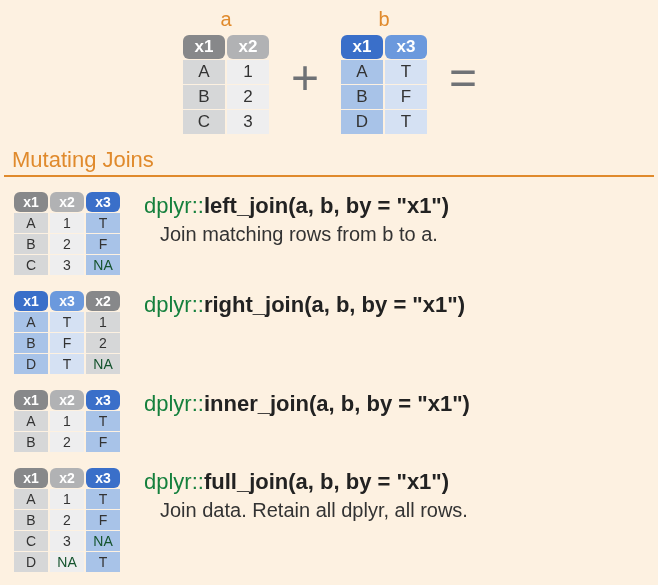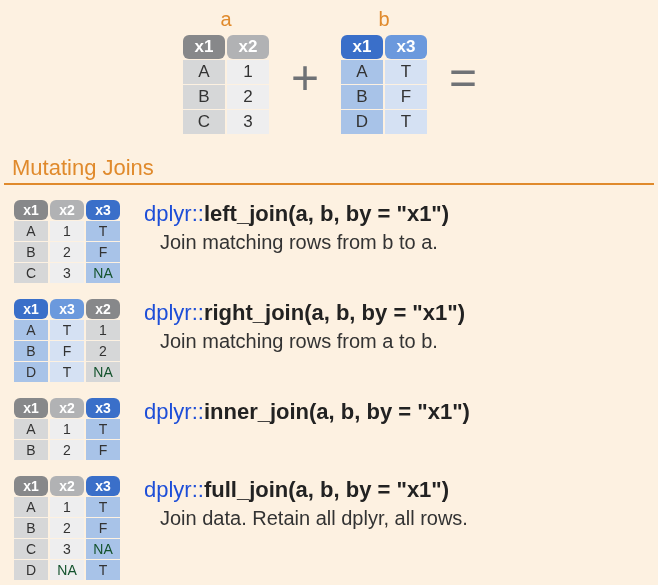--- a/index.html
+++ b/index.html
@@ -54,40 +54,40 @@
     color: #6f7276;
     font-weight: 300;
     line-height: 1;
     position: relative;
     top: 6px;
   }
   .section-title {
     color: #e08a2c;
     font-size: 22px;
     font-weight: 400;
-    margin: 16px 0 0 12px;
+    margin: 8px 0 0 12px;
   }
   hr.rule {
     border: none;
     border-top: 2px solid #e08a2c;
     margin: 2px 4px 10px 4px;
   }
   .join-row {
     display: flex;
     align-items: flex-start;
     gap: 22px;
     padding: 4px 12px 10px 12px;
   }
   .join-row table.data { font-size: 14px; }
   .join-row table.data th, .join-row table.data td {
     width: 34px; height: 20px;
   }
   .join-desc { padding-top: 2px; }
   .fn-line { font-size: 22px; font-weight: 600; color: #222; line-height: 1.2; }
-  .fn-prefix { color: #1d4ed8; font-weight: 400; }
+  .fn-prefix { color: #15803d; font-weight: 400; }
   .fn-args { font-weight: 600; }
   .desc-line { font-size: 20px; font-weight: 300; color: #333; margin-top: 4px; margin-left: 16px; }
 </style>
 </head>
 <body>
 
 <div class="top-row">
   <div class="table-block">
     <div class="tbl-label">a</div>
     <table class="data">
@@ -192,21 +192,20 @@
         </tr>
     <tr>
           <td class="bb1">D</td>
           <td class="bb2">T</td>
           <td class="bg1 na">NA</td>
         </tr>
   </tbody>
     </table>
   <div class="join-desc">
     <div class="fn-line"><span class="fn-prefix">dplyr::</span><span>right_join</span><span class="fn-args">(a, b, by = "x1")</span></div>
-    <div class="desc-line">Join matching rows from a to b.</div>
   </div>
 </div>
 
 <div class="join-row">
   <table class="data">
     <tbody>
         <tr>
           <th class="hg1">x1</th>
           <th class="hg2">x2</th>
           <th class="hb1">x3</th>

